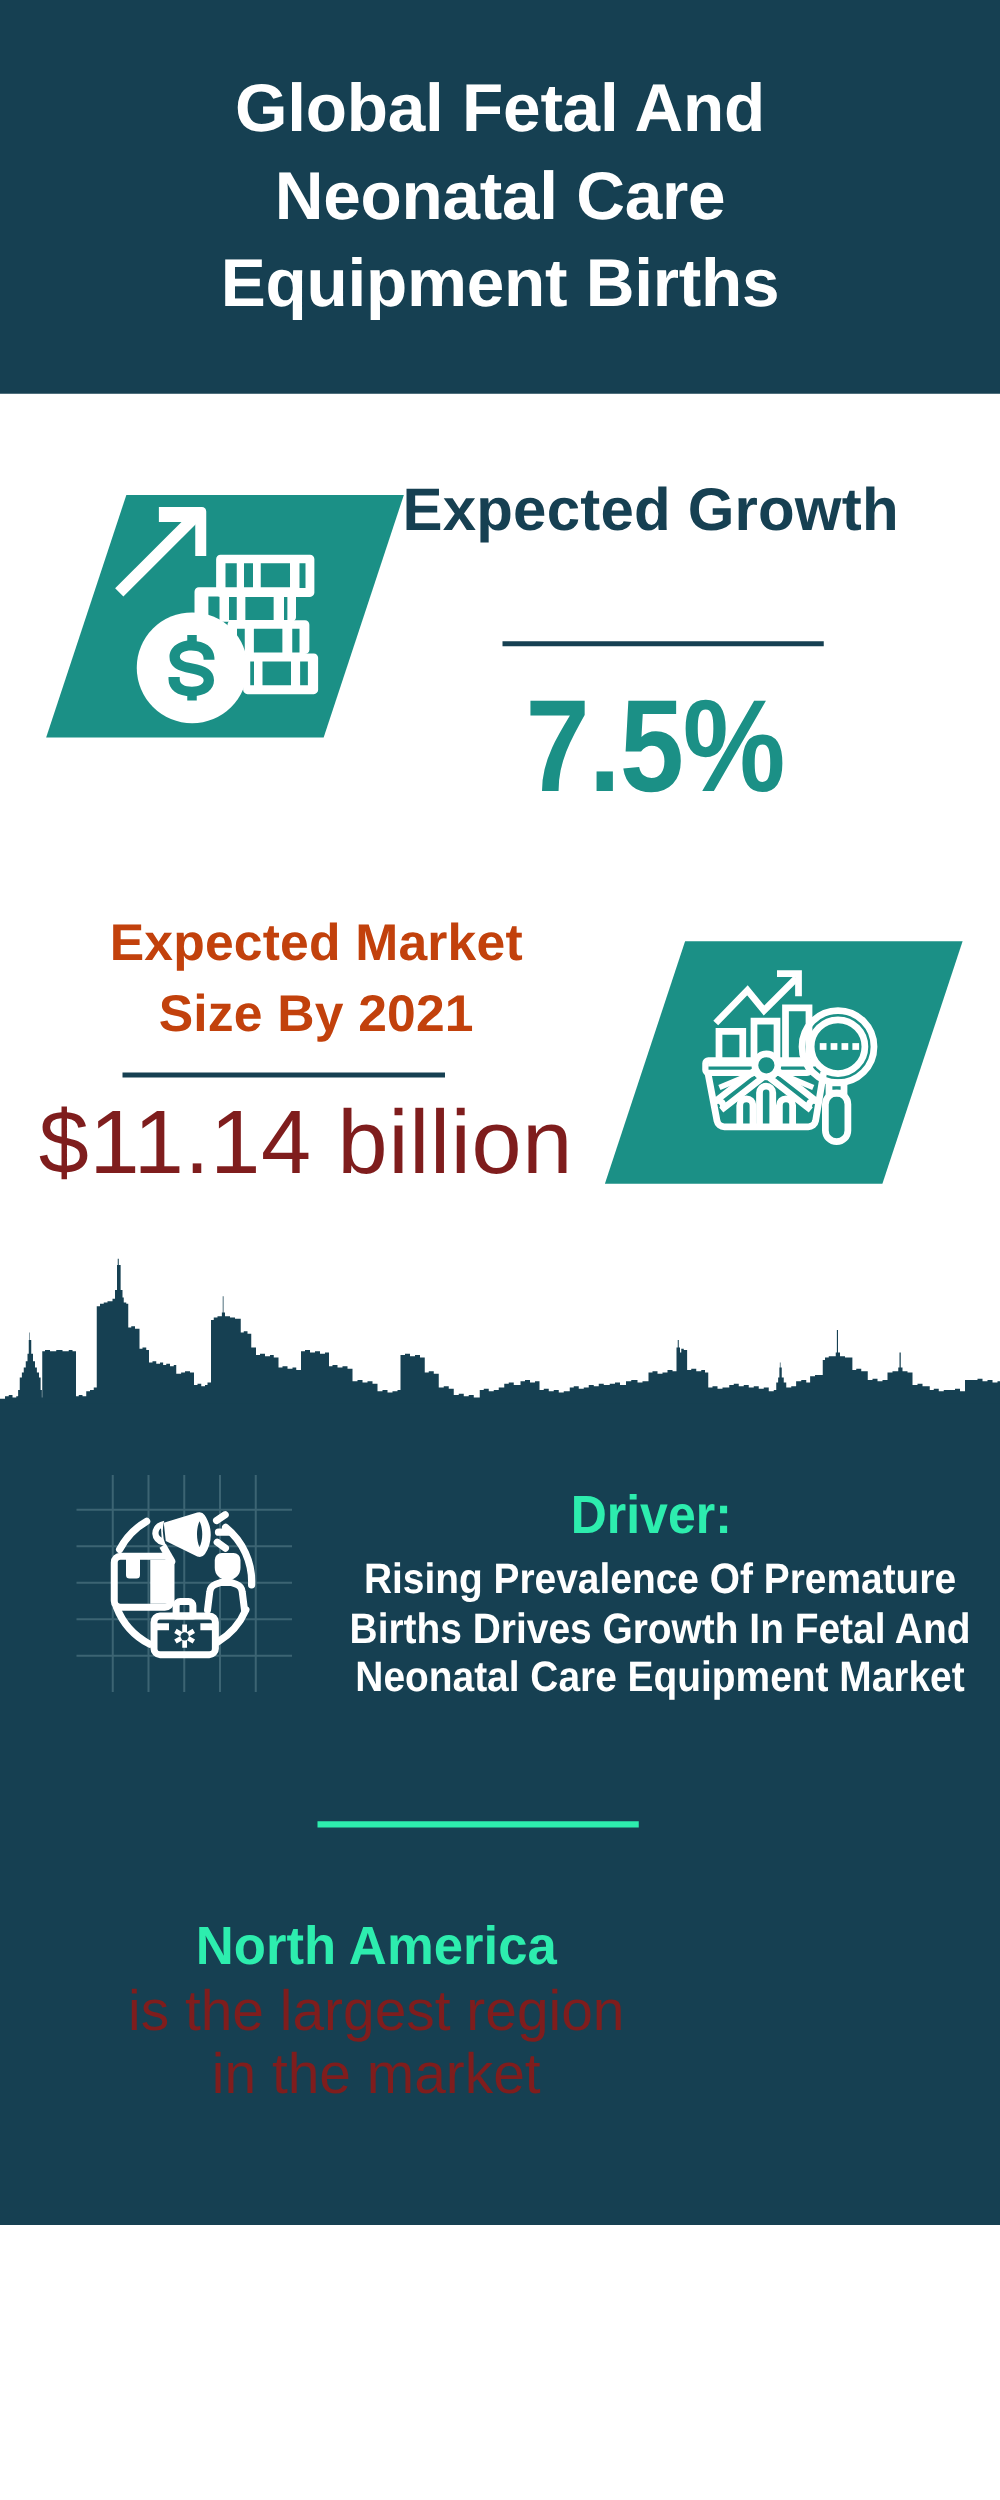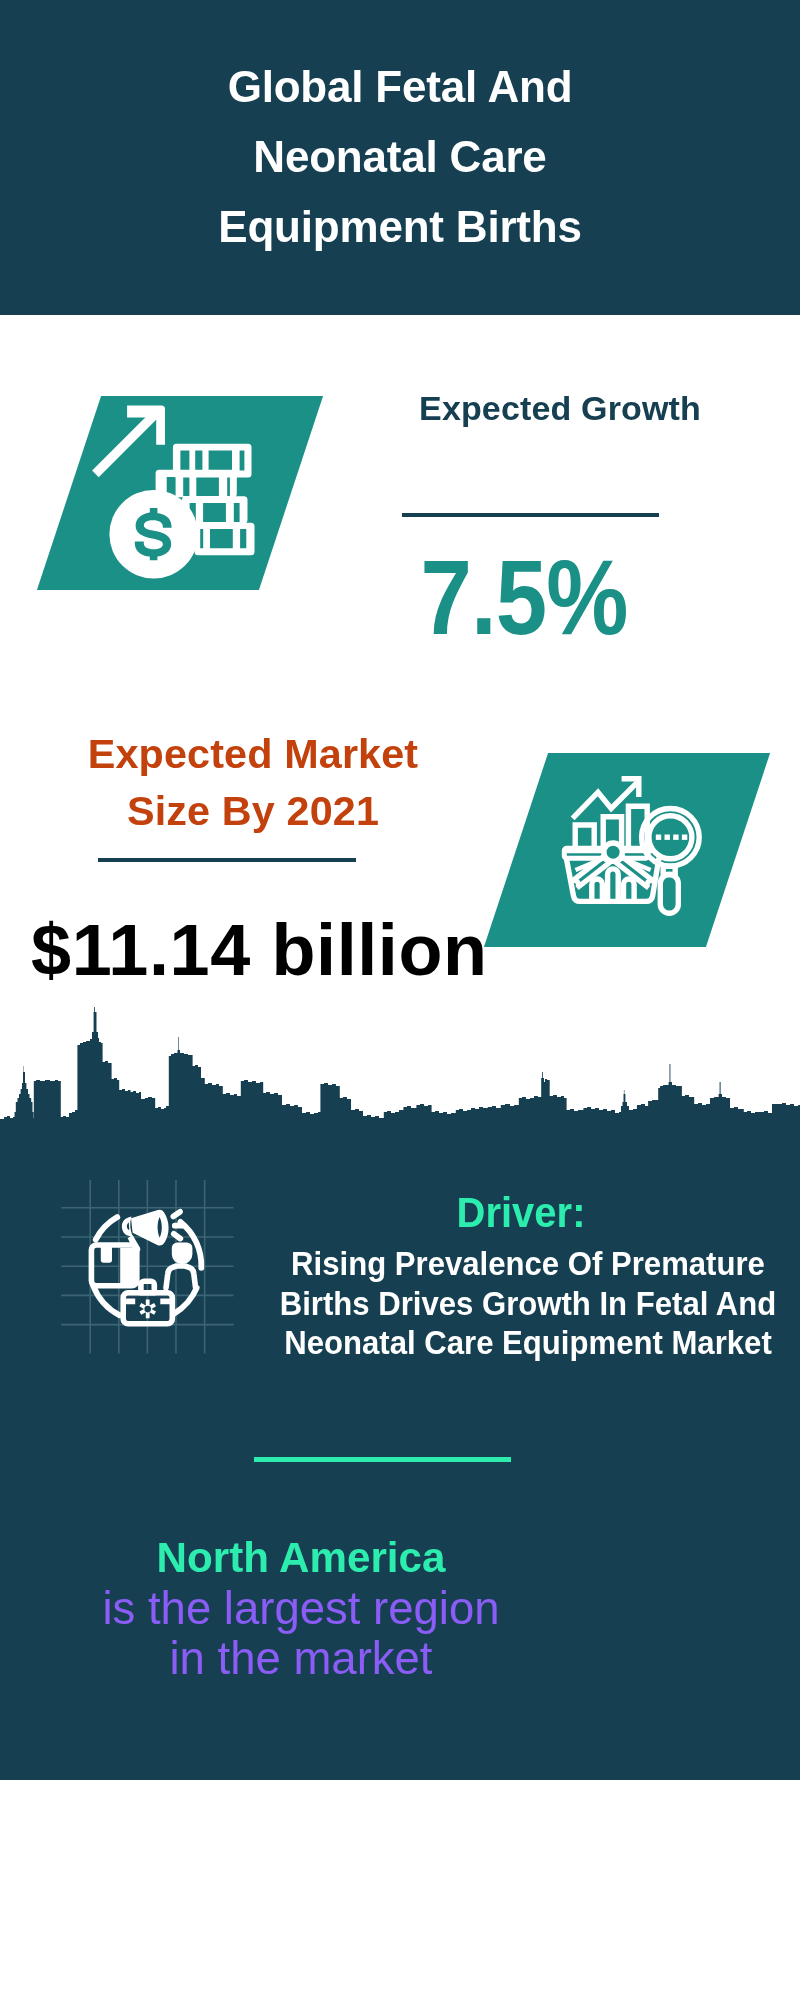--- a/index.html
+++ b/index.html
@@ -4,59 +4,59 @@
 <title>Global Fetal And Neonatal Care Equipment Market</title>
 <style>
   html,body{margin:0;padding:0;background:#fff;}
   body{width:800px;height:2000px;font-family:"Liberation Sans",sans-serif;overflow:hidden;
        -webkit-font-smoothing:antialiased;}
   .page{position:relative;width:800px;height:2000px;background:#fff;overflow:hidden;}
 
   
   .header{position:absolute;left:0;top:0;width:800px;height:315px;background:#164052;}
   .header-title{position:absolute;left:0;top:52px;width:800px;text-align:center;
-      color:#ffffff;font-size:44px;font-weight:bold;line-height:70px;letter-spacing:-0.2px;}
+      color:#ffffff;font-size:54px;font-weight:bold;line-height:70px;letter-spacing:-0.2px;}
 
   
   .pgram{position:absolute;background:#1B9086;transform:skewX(-18.3deg);}
 
   
-  .s1-title{position:absolute;left:350px;top:380px;width:420px;text-align:center;
-      color:#164052;font-size:34px;font-weight:bold;line-height:57px;letter-spacing:0.15px;}
+  .s1-title{position:absolute;left:322px;top:380px;width:420px;text-align:left;
+      color:#164052;font-size:48px;font-weight:bold;line-height:57px;letter-spacing:0.15px;}
   .rule-dark{position:absolute;background:#164052;height:4px;}
   .s1-value{position:absolute;left:314px;top:545px;width:420px;text-align:center;
       color:#1B9086;font-size:105px;font-weight:bold;line-height:105px;letter-spacing:-1px;
       transform:scaleX(0.88);transform-origin:50% 0;}
 
   
   .s2-title{position:absolute;left:43px;top:726px;width:420px;text-align:center;
       color:#c2410c;font-size:41.3px;font-weight:bold;line-height:57px;letter-spacing:0.15px;}
-  .s2-value{position:absolute;left:31px;top:912px;width:520px;text-align:left;
-      color:#000000;font-size:72px;font-weight:bold;line-height:76px;letter-spacing:0.6px;}
+  .s2-value{position:absolute;left:31px;top:876px;width:520px;text-align:left;
+      color:#7f1d1d;font-size:72px;font-weight:normal;line-height:76px;letter-spacing:0.6px;}
 
   
   .darkbody{position:absolute;left:0;top:1120px;width:800px;height:660px;background:#164052;}
   .skyline{position:absolute;left:0;top:1004px;width:800px;height:120px;}
 
   
   .driver-head{position:absolute;left:181px;top:1191px;width:680px;text-align:center;white-space:nowrap;
       color:#2DEDAE;font-size:43px;font-weight:bold;line-height:42px;
       transform:scaleX(0.93);transform-origin:50% 0;}
   .driver-body{position:absolute;left:188px;top:1244px;width:680px;text-align:center;white-space:nowrap;
       color:#ffffff;font-size:34px;font-weight:bold;line-height:39.5px;
       transform:scaleX(0.915);transform-origin:50% 0;}
 
   .rule-green{position:absolute;background:#2DEDAE;height:4.5px;}
 
   
   .region-head{position:absolute;left:41px;top:1536px;width:520px;text-align:center;white-space:nowrap;
       color:#2DEDAE;font-size:43px;font-weight:bold;line-height:43px;
       transform:scaleX(0.98);transform-origin:50% 0;}
   .region-body{position:absolute;left:41px;top:1584px;width:520px;text-align:center;white-space:nowrap;
-      color:#8b5cf6;font-size:45.5px;font-weight:normal;line-height:50px;}
+      color:#7f1d1d;font-size:45.5px;font-weight:normal;line-height:50px;}
 </style>
 </head>
 <body>
 
 <div class="page">
 
   <div class="header">
     <div class="header-title">
       <div>Global Fetal And</div>
       <div>Neonatal Care</div>

